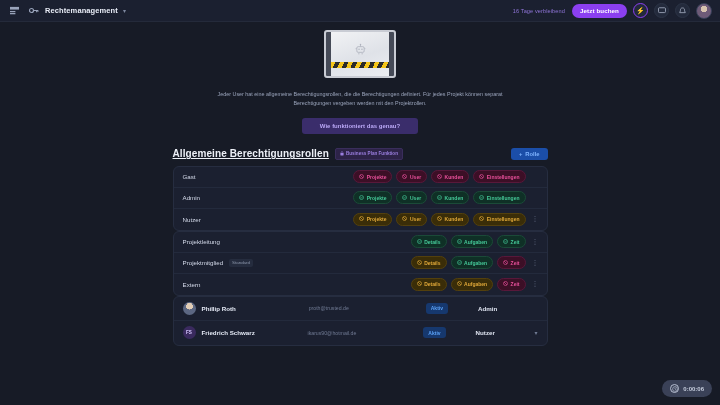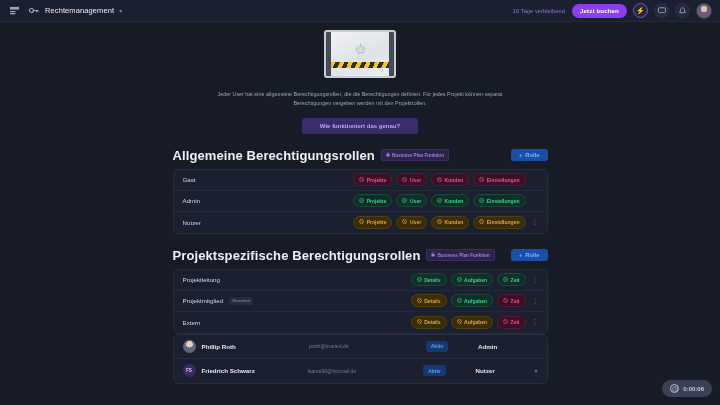--- a/index.html
+++ b/index.html
@@ -19,21 +19,21 @@
     padding: 0 8px;
     border-bottom: 1px solid #242a3a;
   }
   .tb-icon {
     width: 13px; height: 13px;
     display: flex; align-items: center; justify-content: center;
     color: #9aa4bb; flex: 0 0 auto;
   }
   .tb-icon svg { display: block; }
   .tb-title {
-    font-size: 7.5px; font-weight: normal; color: #e8ecf6;
+    font-size: 7.5px; font-weight: bold; color: #e8ecf6;
     margin-left: 5px; letter-spacing: .1px;
   }
   .tb-caret { color: #7d879e; font-size: 6px; margin-left: 5px; }
   .tb-spacer { flex: 1 1 auto; }
   .trial-text { font-size: 5.6px; color: #8e74d6; margin-right: 7px; letter-spacing:.1px;}
   .book-btn {
     background: #8b3ff0; color: #fff;
     font-size: 6.2px; font-weight: bold;
     padding: 3.5px 8px; border-radius: 9px;
     border: none; letter-spacing:.1px;
@@ -86,21 +86,21 @@
     font-size: 6px; font-weight: bold;
     padding: 5px 18px; border-radius: 3px; border: none;
   }
 
   
   .wrap { width: 375px; margin: 0 auto; }
   .sec-head {
     display: flex; align-items: center;
     margin-top: 14px; margin-bottom: 6px;
   }
-  .sec-title { font-size: 13px; font-weight: bold; color: #edf0f7; letter-spacing:.1px;}
+  .sec-title { font-size: 10px; font-weight: bold; color: #edf0f7; letter-spacing:.1px;text-decoration:underline;}
   .plan-badge {
     margin-left: 6px;
     background: #2d2348; color: #9b7fe0;
     font-size: 4.6px; font-weight: bold;
     padding: 2px 4px; border-radius: 2px;
     display: flex; align-items: center; gap: 2px;
     border: 1px solid #3a2e5c;
   }
   .sec-head .sp { flex: 1 1 auto; }
   .add-btn {
@@ -360,37 +360,20 @@
                 <circle cx="4" cy="4" r="3.2" fill="none" stroke="currentColor" stroke-width="1"></circle>
                 <path d="M1.8 1.8 L6.2 6.2" stroke="currentColor" stroke-width="1"></path>
               </svg></span>
             <span>Einstellungen</span>
           </span>
         </span>
         <span class="kebab">⋮</span>
       </div>
     </div>
 
-  <div class="sec-head">
-    <span class="sec-title">Projektspezifische Berechtigungsrollen</span>
-    <span class="plan-badge">
-      <span>
-        <svg width="4" height="5" viewBox="0 0 6 7">
-            <rect x="0.6" y="2.8" width="4.8" height="3.6" rx="0.6" fill="currentColor"></rect>
-            <path d="M1.7 2.8 V1.9 a1.3 1.3 0 0 1 2.6 0 V2.8" fill="none" stroke="currentColor" stroke-width="0.8"></path>
-          </svg>
-      </span>
-      <span>Business Plan Funktion</span>
-    </span>
-    <span class="sp"></span>
-    <button class="add-btn">
-      <span>+</span>
-      <span>Rolle</span>
-    </button>
-  </div>
   <div class="card" id="project-card">
       <div class="row">
         <span class="row-name">Projektleitung</span>
         <span class="sp"></span>
         <span class="chips">
           <span class="chip green">
             <span><svg width="5" height="5" viewBox="0 0 8 8">
                 <circle cx="4" cy="4" r="3.2" fill="none" stroke="currentColor" stroke-width="1"></circle>
                 <path d="M2.4 4.1 L3.5 5.2 L5.7 2.9" stroke="currentColor" stroke-width="1" fill="none"></path>
               </svg></span>

